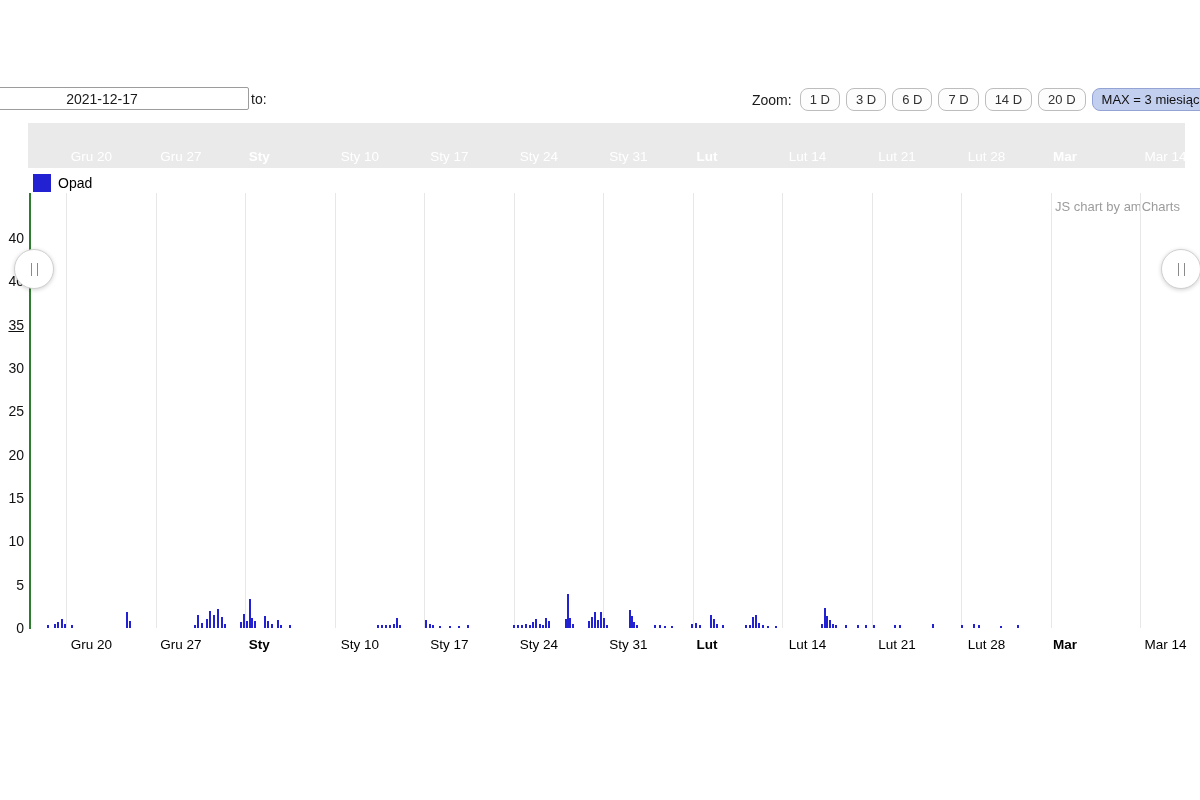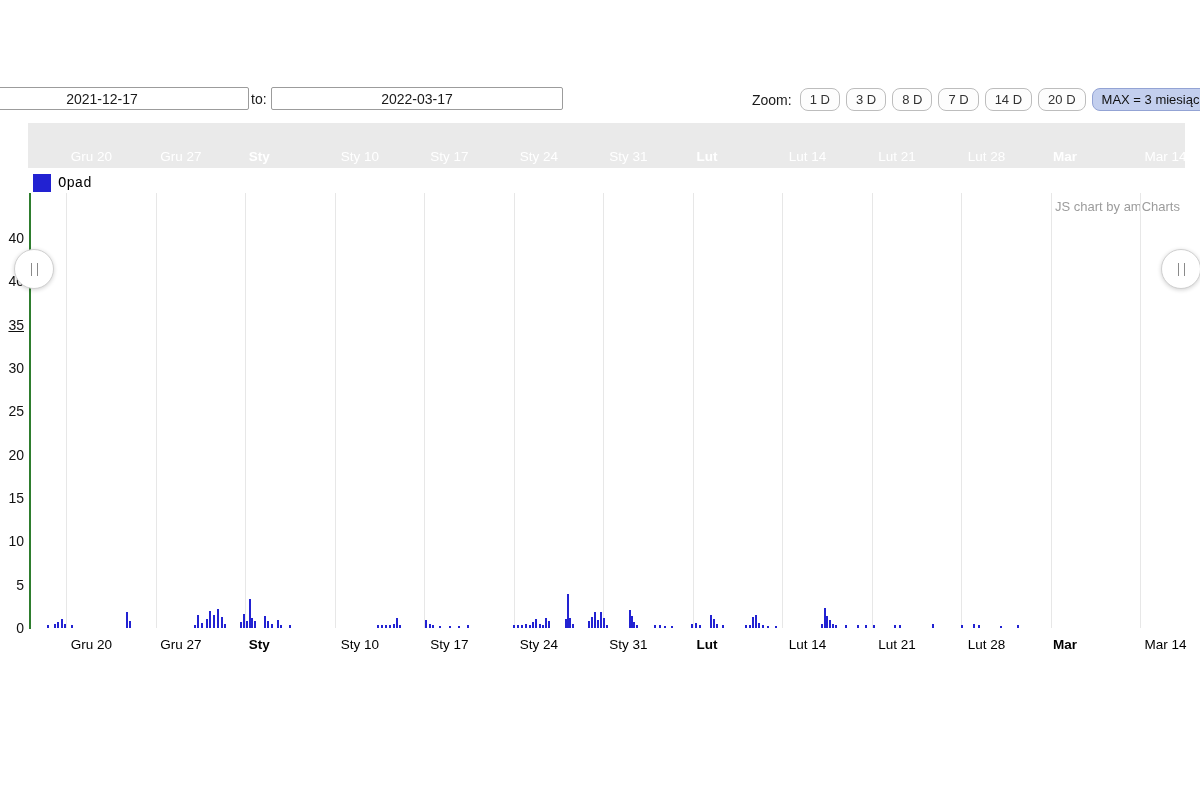--- a/index.html
+++ b/index.html
@@ -38,44 +38,43 @@
     position:absolute;top:126px;width:38px;height:38px;border-radius:50%;
     background:#fff;border:1px solid #d0d0d0;box-shadow:0 1px 4px rgba(0,0,0,0.18);
     display:flex;align-items:center;justify-content:center;cursor:ew-resize;z-index:5;
   }
   #sb-handle-left{left:14px;}
   #sb-handle-right{left:1161px;}
   .grip{width:5px;height:13px;border-left:1px solid #8a8a8a;border-right:1px solid #8a8a8a;}
   
   .legend{position:absolute;left:33px;top:174px;display:flex;align-items:center;}
   .legend-swatch{width:18px;height:18px;background:#2222d2;display:inline-block;}
-  .legend-label{font-size:14px;color:#000;margin-left:7px;font-family:Liberation Mono, monospace;}
+  .legend-label{font-size:14px;color:#000;margin-left:7px;}
   
   .chart{position:absolute;left:0;top:191px;width:1200px;height:470px;}
   .gridline{position:absolute;top:2px;width:1px;background:#e7e7e7;height:435px;}
   .y-axis-line{position:absolute;left:29px;top:2px;width:2px;height:436px;background:#2e7d2e;}
   .ylabel{position:absolute;left:0;width:24px;text-align:right;font-size:14px;color:#111;}
   .xlabel{position:absolute;top:446px;transform:translateX(-50%);font-size:13.5px;color:#000;white-space:nowrap;}
   .xlabel.bold{font-weight:bold;}
   .bar{position:absolute;bottom:33px;width:2px;background:#2222d2;}
   .credit{position:absolute;top:8px;right:20px;font-size:13px;color:#9c9c9c;}
 </style>
 </head>
 <body>
 
 <div class="topbar">
   <input id="date-from" class="date-input" value="2021-12-17" style="">
   <span class="to-label">to:</span>
-  <input id="date-to" class="date-input" value="2022-03-17" style="">
 
   <div class="zoom-row">
     <span class="zoom-label">Zoom:</span>
     <button class="zoom-btn">1 D</button>
     <button class="zoom-btn">3 D</button>
-    <button class="zoom-btn">8 D</button>
+    <button class="zoom-btn">6 D</button>
     <button class="zoom-btn">7 D</button>
     <button class="zoom-btn">14 D</button>
     <button class="zoom-btn">20 D</button>
     <button class="zoom-btn active">MAX = 3 miesiące</button>
   </div>
 </div>
 
 <div class="scrollbar">
   <div class="scrollbar-track" id="sb-track">
       <span class="sb-label" style="left: 63.361px;">Gru 20</span>

